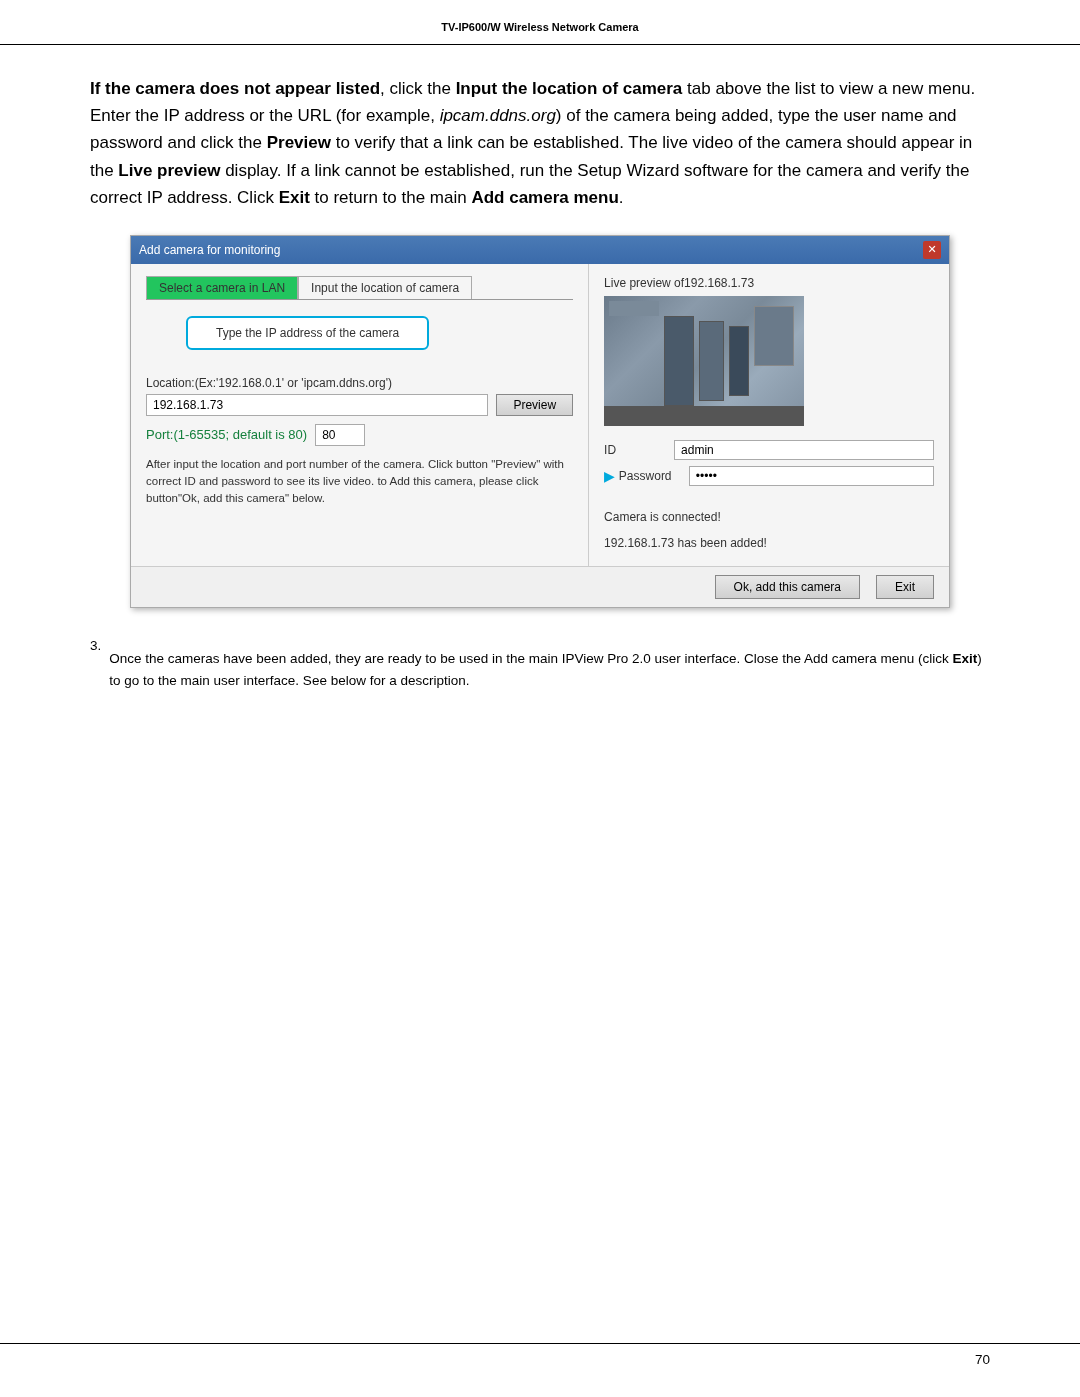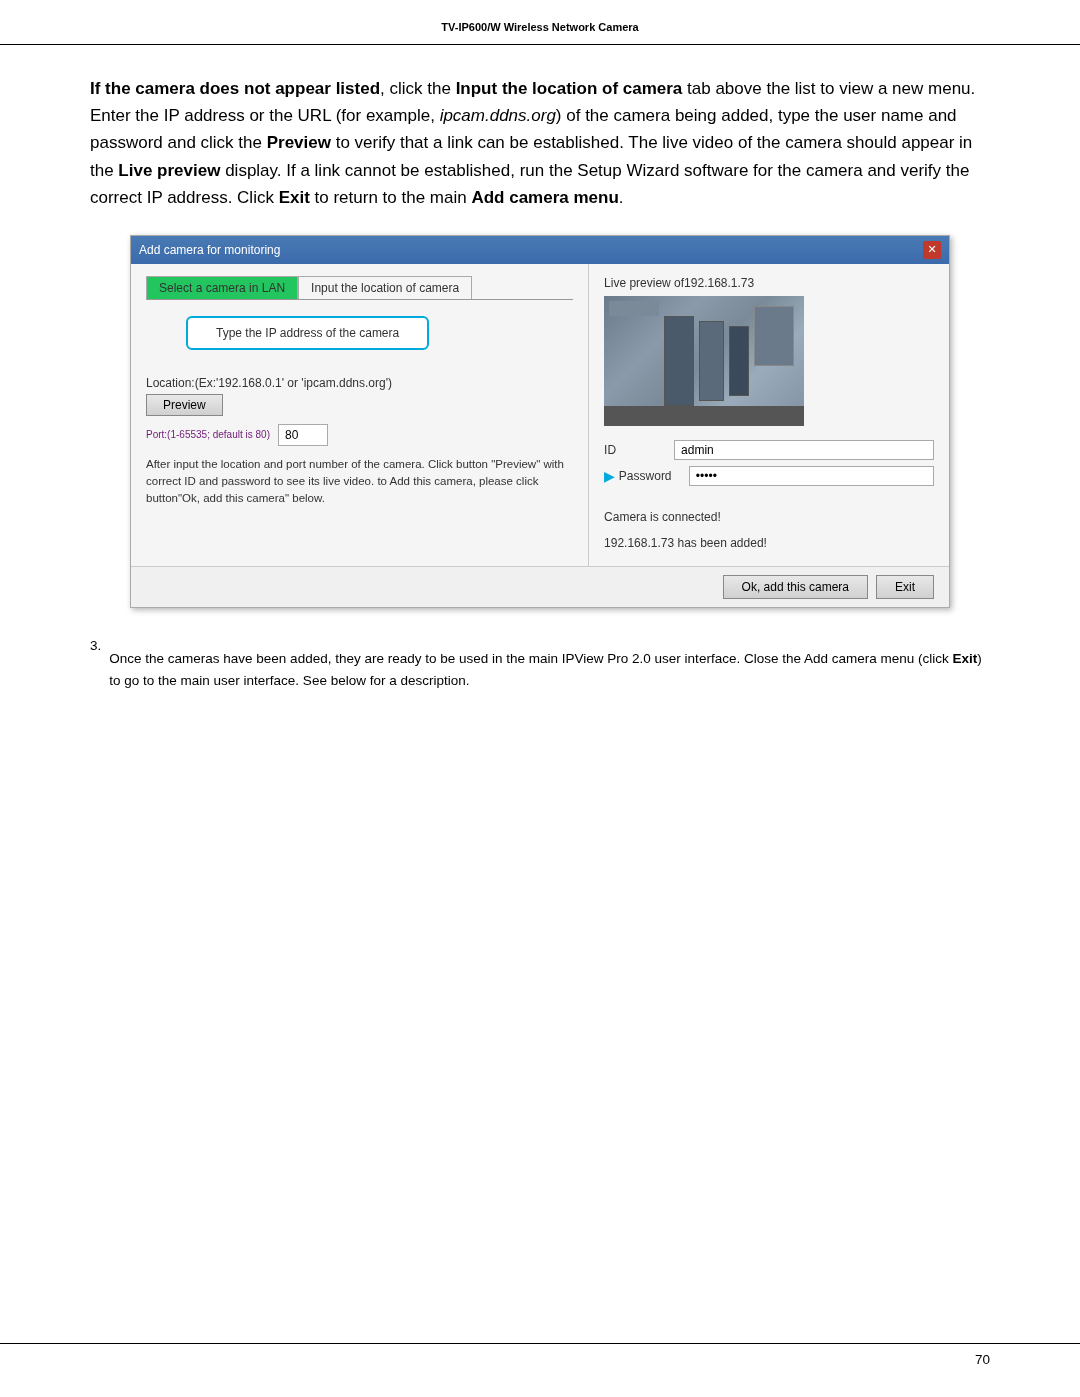--- a/index.html
+++ b/index.html
@@ -171,22 +171,22 @@
 
     
     .port-row {
       display: flex;
       align-items: center;
       gap: 8px;
       margin-bottom: 10px;
     }
 
     .port-label {
-      font-size: 10px;
-      color: #701a75;
+      font-size: 13px;
+      color: #15803d;
     }
 
     .port-input {
       width: 50px;
       padding: 3px 6px;
       font-size: 12px;
       border: 1px solid #aaa;
       background: white;
     }
 
@@ -283,21 +283,21 @@
       margin-top: 8px;
       margin-bottom: 4px;
     }
 
     
     .dialog-footer {
       border-top: 1px solid #ccc;
       padding: 8px 15px;
       display: flex;
       justify-content: flex-end;
-      gap: 8px;
+      gap: 16px;
       background: #f0f0f0;
     }
 
     .footer-btn {
       padding: 4px 18px;
       font-size: 12px;
       background: linear-gradient(to bottom, #e8e8e8, #d0d0d0);
       border: 1px solid #888;
       cursor: pointer;
     }
@@ -369,20 +369,21 @@
 
           <div style="margin-bottom: 14px; margin-left: 40px;">
             <div class="callout-box">
               <span>Type the IP address of the camera</span>
             </div>
           </div>
 
           <span class="form-label">Location:(Ex:'192.168.0.1' or 'ipcam.ddns.org')</span>
 
           <div class="location-row">
+            <input class="location-input" type="text" value="192.168.1.73" style="">
             <button class="preview-btn">
               <span>Preview</span>
             </button>
           </div>
 
           <div class="port-row">
             <span class="port-label">Port:(1-65535; default is 80)</span>
             <input class="port-input" type="text" value="80" style="">
           </div>
 

